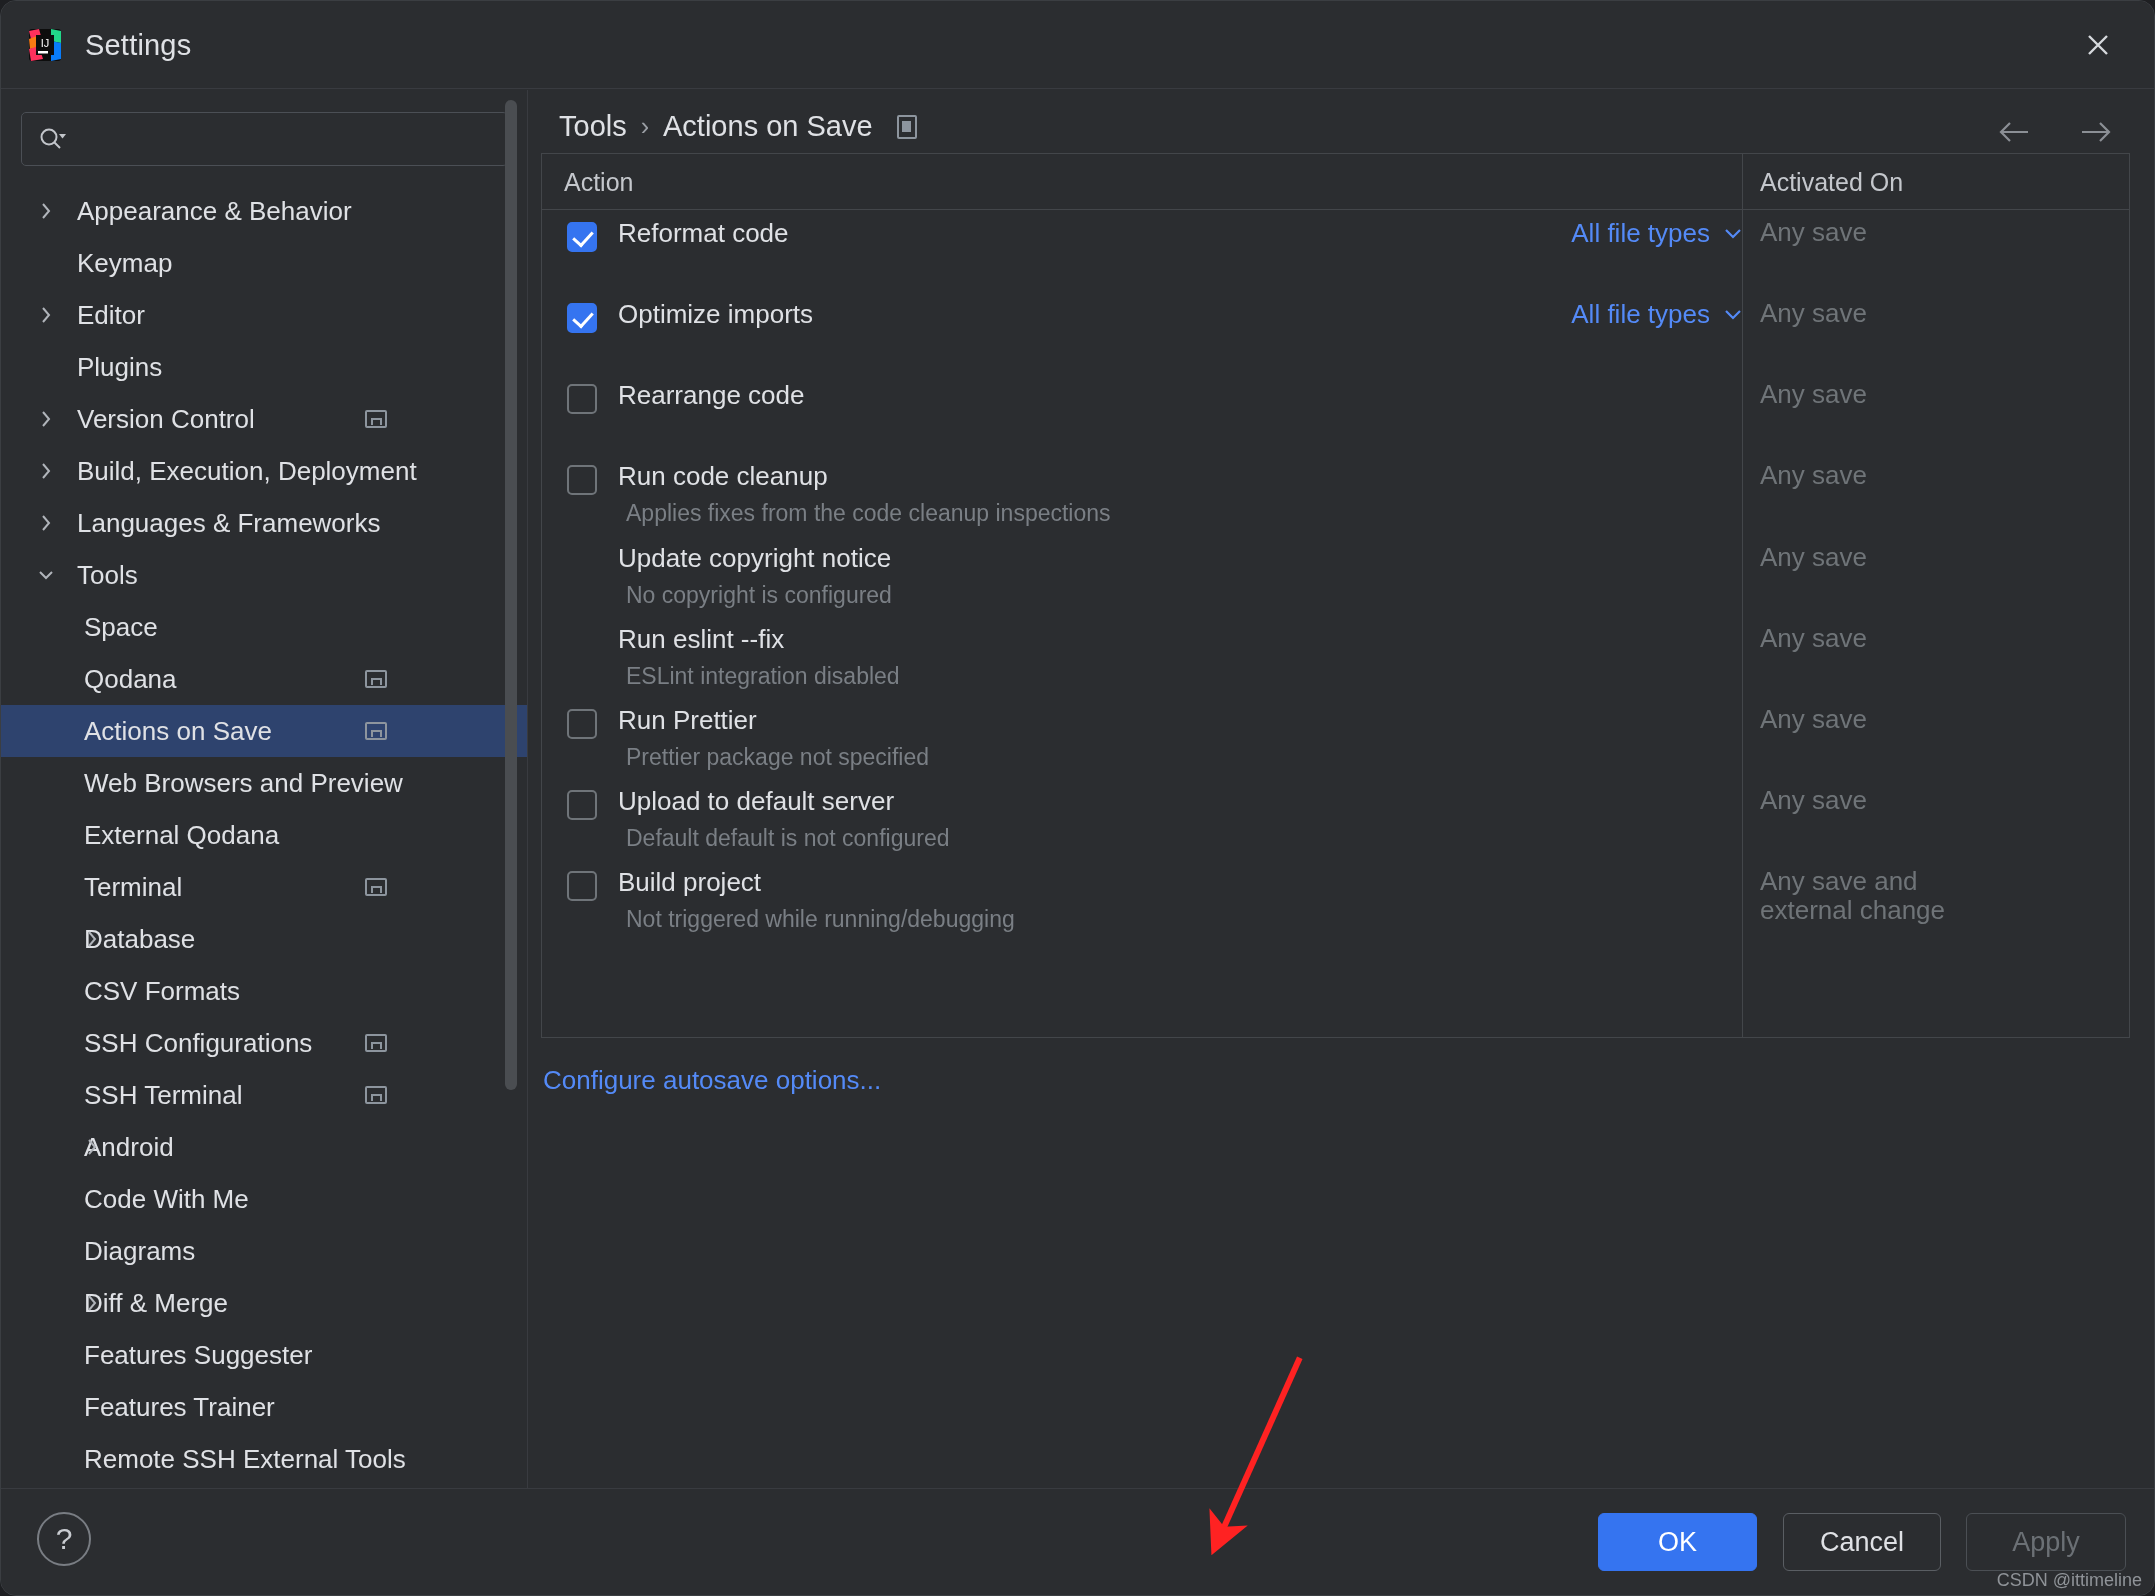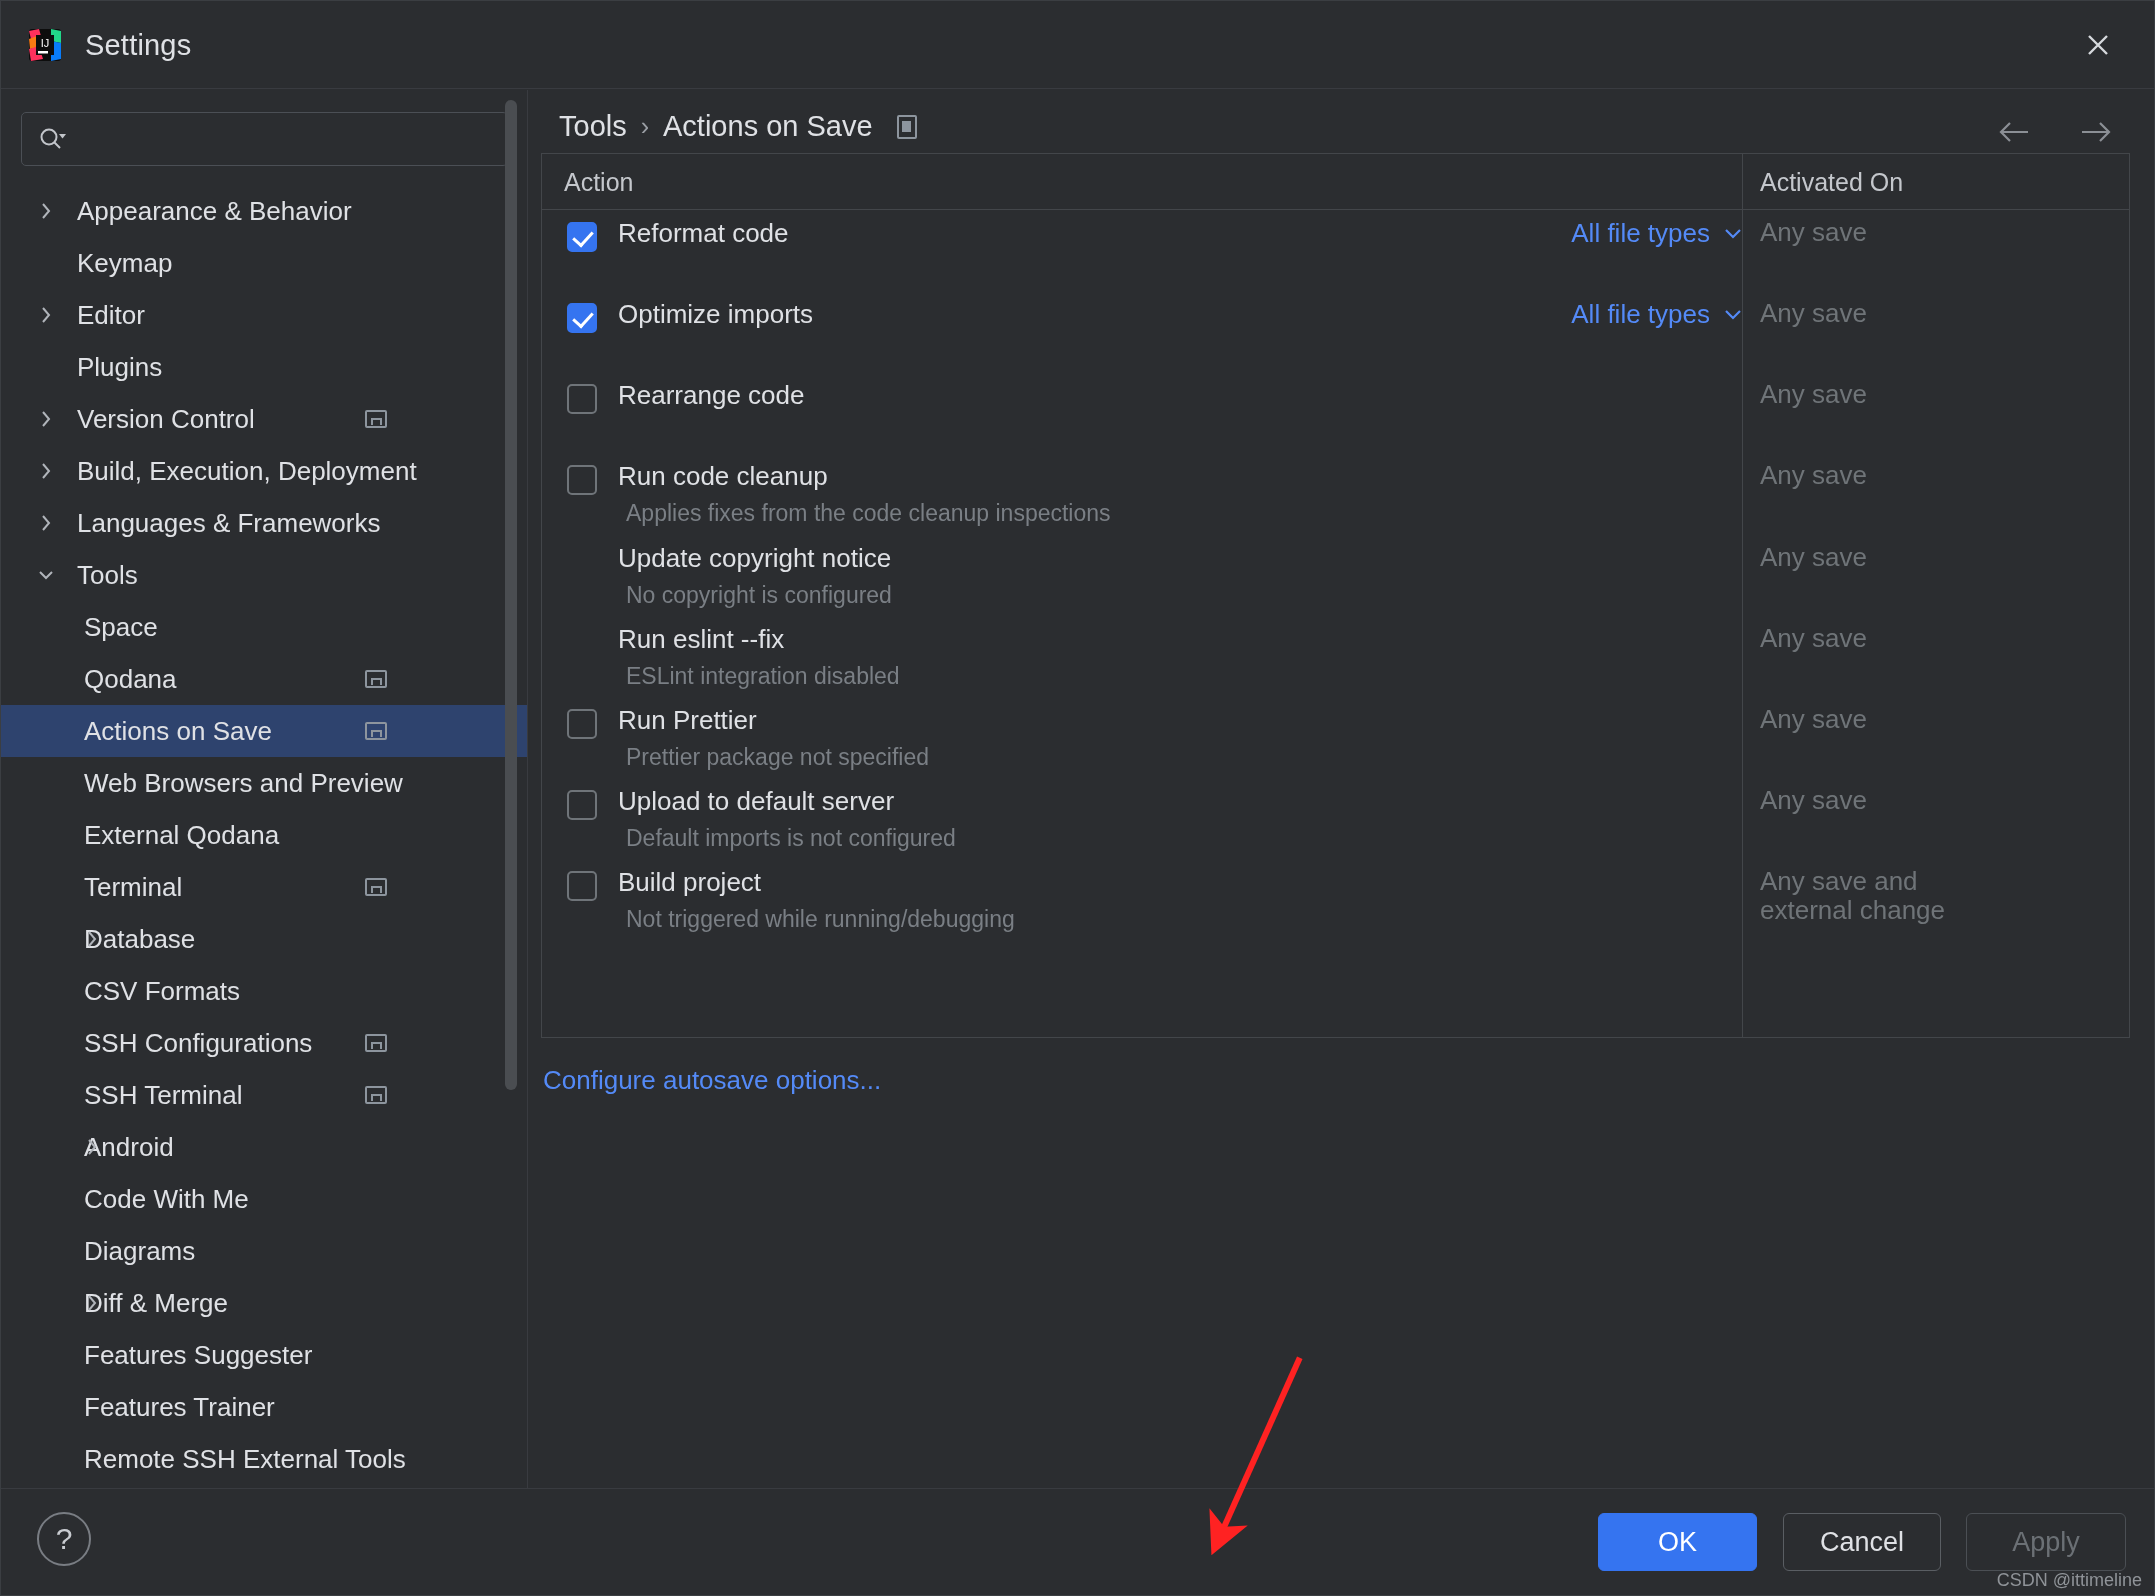--- a/index.html
+++ b/index.html
@@ -10,21 +10,21 @@
     background: #1e1f22;
     font-family: "Liberation Sans", sans-serif;
     overflow: hidden;
   }
 
   #window {
     position: absolute;
     left: 0; top: 0;
     width: 2155px; height: 1596px;
     background: #2b2d30;
-    border-radius: 0;
+    border-radius: 16px;
     border: 1px solid #3b3e42;
     overflow: hidden;
   }
 
   
   #titlebar {
     position: absolute;
     left: 0; top: 0;
     width: 100%; height: 88px;
     background: #2b2d30;
@@ -595,21 +595,21 @@
           </div>
           <div class="row" style="top: 487px; text-decoration: underline;">
             <span class="cb"></span>
             <span class="rtitle">Run Prettier</span>
             <span class="rdesc">Prettier package not specified</span>
             <span class="activated">Any save</span>
           </div>
           <div class="row" style="top: 568px;">
             <span class="cb"></span>
             <span class="rtitle">Upload to default server</span>
-            <span class="rdesc">Default imports is not configured</span>
+            <span class="rdesc">Default default is not configured</span>
             <span class="activated">Any save</span>
           </div>
           <div class="row" style="top: 649px;">
             <span class="cb"></span>
             <span class="rtitle">Build project</span>
             <span class="rdesc">Not triggered while running/debugging</span>
             <span class="activated">Any save and
 external change</span>
           </div>
         </div>

